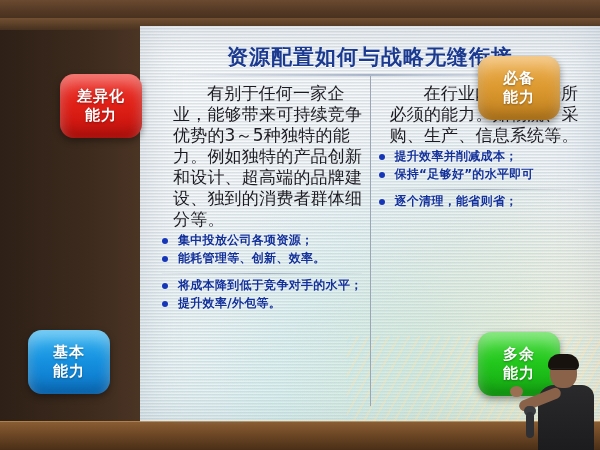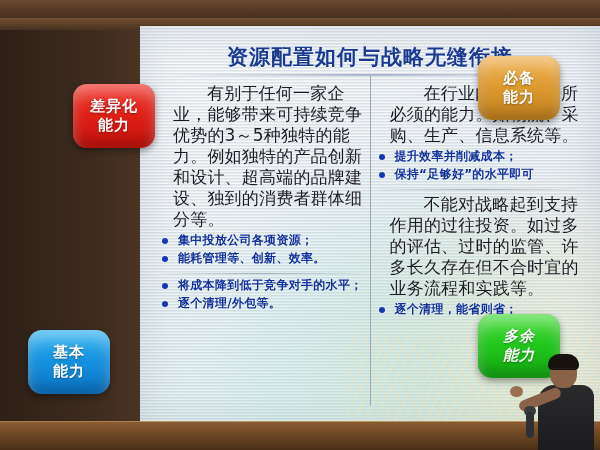--- a/index.html
+++ b/index.html
@@ -109,24 +109,24 @@
   .badge{
     position:absolute;width:82px;height:64px;border-radius:14px;
     display:flex;flex-direction:column;align-items:center;justify-content:center;
     color:#fff;font-weight:bold;font-size:15px;line-height:19px;
     text-align:center;letter-spacing:1px;
     box-shadow:0 3px 7px rgba(0,0,0,.38), inset 0 9px 14px rgba(255,255,255,.34), inset 0 -8px 12px rgba(0,0,0,.16);
     text-shadow:0 1px 2px rgba(0,0,0,.35);
     z-index:5;
   }
   .badge span{display:block;}
-  .badge.red{left:60px;top:84px;background:linear-gradient(180deg,#ef3b33 0%,#e02017 48%,#c3110c 100%);margin-left:13px;}
+  .badge.red{left:60px;top:74px;background:linear-gradient(180deg,#ef3b33 0%,#e02017 48%,#c3110c 100%);}
   .badge.orange{left:478px;top:56px;background:linear-gradient(180deg,#f0b458 0%,#dd9a31 48%,#c07f1d 100%);}
   .badge.blue{left:28px;top:330px;background:linear-gradient(180deg,#39b6f0 0%,#1591e0 48%,#0b72c4 100%);}
-  .badge.green{left:478px;top:314px;background:linear-gradient(180deg,#55de4a 0%,#22c71c 48%,#13a612 100%);font-style:italic;}
+  .badge.green{left:478px;top:332px;background:linear-gradient(180deg,#55de4a 0%,#22c71c 48%,#13a612 100%);}
   .badge-reflection{
     position:absolute;width:82px;height:26px;border-radius:0 0 14px 14px;
     opacity:.32;filter:blur(1px);transform:scaleY(-1);z-index:4;
   }
   .refl.blue{left:28px;top:394px;background:linear-gradient(180deg,#2ea6e8,rgba(46,166,232,0));}
 
   
   .presenter{position:absolute;left:520px;top:352px;width:80px;height:98px;z-index:9;}
   .p-head{position:absolute;left:30px;top:6px;width:27px;height:30px;border-radius:48% 48% 44% 44%;background:#8a6249;}
   .p-hair{position:absolute;left:28px;top:2px;width:31px;height:16px;border-radius:15px 15px 6px 6px;background:#17120e;}
@@ -159,32 +159,31 @@
 
       <div class="col left">
         <p class="para">有别于任何一家企业，能够带来可持续竞争优势的3～5种独特的能力。例如独特的产品创新和设计、超高端的品牌建设、独到的消费者群体细分等。</p>
         <ul class="bul">
           <li>集中投放公司各项资源；</li>
           <li>能耗管理等、创新、效率。</li>
         </ul>
         <div class="hr-soft"></div>
         <ul class="bul">
           <li>将成本降到低于竞争对手的水平；</li>
-          <li>逐个清理/外包等。</li>
+          <li>提升效率/外包等。</li>
         </ul>
       </div>
 
       <div class="col right">
         <p class="para">在行业内开展竞争所必须的能力。如物流、采购、生产、信息系统等。</p>
         <ul class="bul">
           <li>提升效率并削减成本；</li>
           <li>保持“足够好”的水平即可</li>
         </ul>
         <div class="hr-soft"></div>
-        <p class="para">不能对战略起到支持作用的过往投资。如过多的评估、过时的监管、许多长久存在但不合时宜的业务流程和实践等。</p>
         <ul class="bul">
           <li>逐个清理，能省则省；</li>
         </ul>
       </div>
 
     </div>
 
     <div class="badge-reflection refl blue"></div>
 
   </div>

